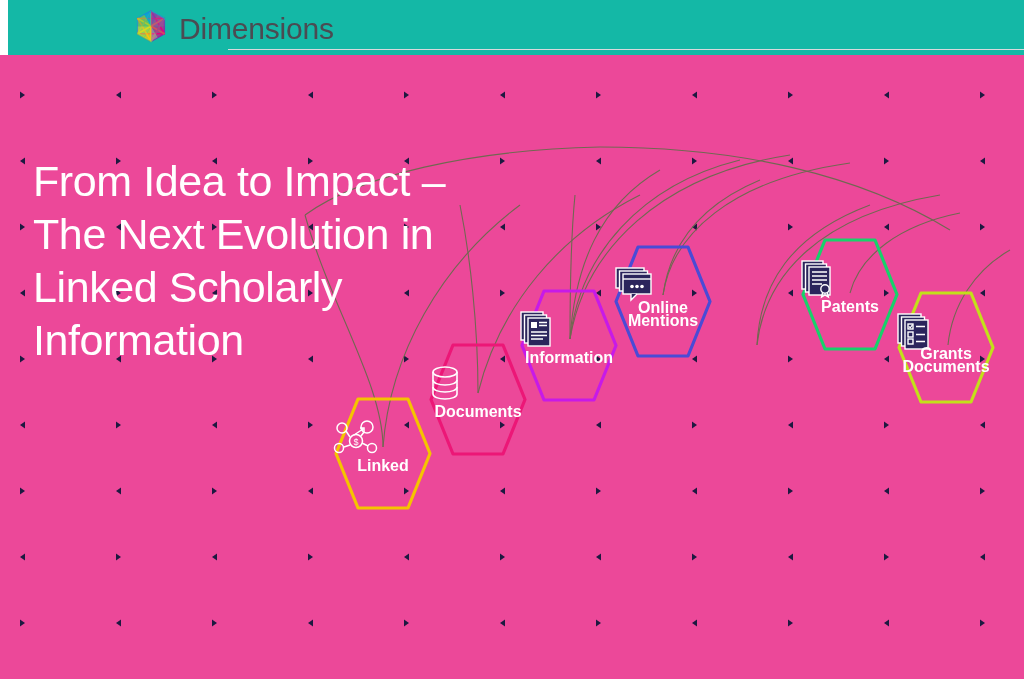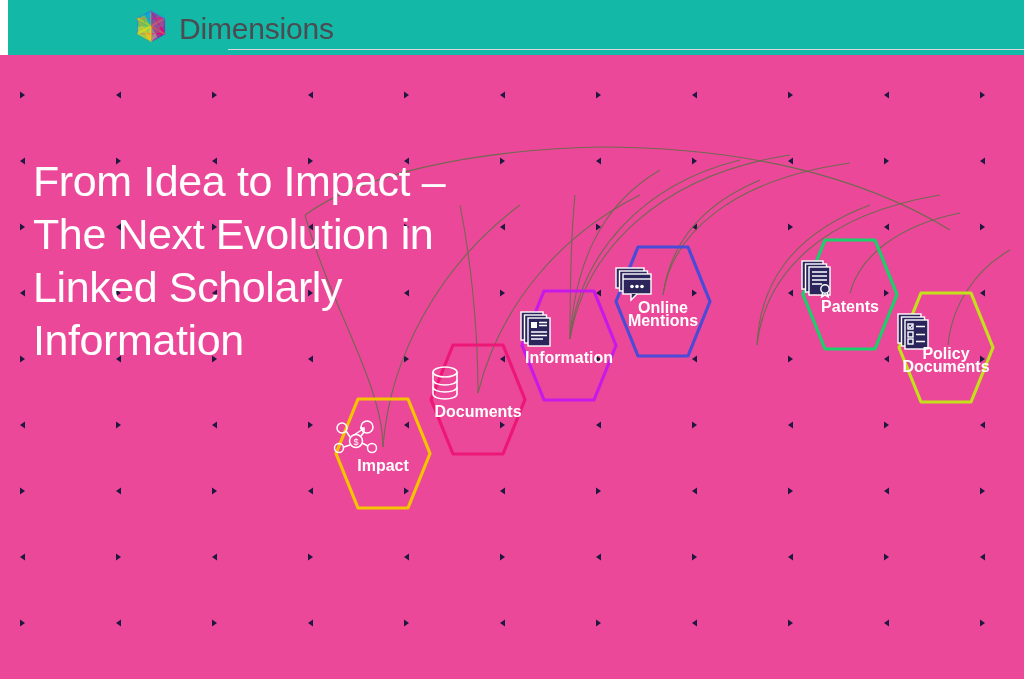--- a/index.html
+++ b/index.html
@@ -258,21 +258,21 @@
           <circle cx="23" cy="23" r="6.5"></circle>
           <text x="23" y="26.5" font-size="9" fill="#ffffff" stroke="none" text-anchor="middle" font-family="Liberation Sans, sans-serif">$</text>
           <circle cx="9" cy="10" r="5"></circle>
           <circle cx="34" cy="9" r="6"></circle>
           <circle cx="6" cy="30" r="4.5"></circle>
           <circle cx="39" cy="30" r="4.5"></circle>
           <path d="M17,19 L13,13 M28,18 L31,14 M17,27 L11,29 M29,25 L35,28"></path>
           <path d="M21,17 L30,11 M27,10 L31,10 L31,14"></path>
         </svg>
       </div>
-      <div class="hex-label">Impact</div>
+      <div class="hex-label">Linked</div>
     </div>
 
     <div class="hex" style="left:428px;top:287px;">
       <svg width="100" height="115" viewBox="0 0 100 115">
         <polygon points="25,3 75,3 97,57.5 75,112 25,112 3,57.5" fill="none" stroke="#ec1777" stroke-width="3.2" stroke-linejoin="round"></polygon>
       </svg>
       <div class="hex-icon">
         <svg width="34" height="38" viewBox="0 0 34 38" fill="none" stroke="#ffffff" stroke-width="1.6">
           <ellipse cx="17" cy="8" rx="12" ry="5"></ellipse>
           <path d="M5,8 L5,30 C5,33 10.4,35 17,35 C23.6,35 29,33 29,30 L29,8"></path>
@@ -346,18 +346,18 @@
           <rect x="2" y="2" width="23" height="29" fill="#2b255c"></rect>
           <rect x="5.5" y="5" width="23" height="29" fill="#2b255c"></rect>
           <rect x="9" y="8" width="23" height="29" fill="#2b255c"></rect>
           <rect x="12" y="12" width="5" height="5"></rect>
           <rect x="12" y="20" width="5" height="5"></rect>
           <rect x="12" y="27" width="5" height="5"></rect>
           <path d="M20,14.5 L29,14.5 M20,22.5 L29,22.5 M20,29.5 L29,29.5" stroke-width="1.6"></path>
           <path d="M12.8,14.3 L14.2,15.8 L16.6,12.6" stroke-width="1.2"></path>
         </svg>
       </div>
-      <div class="hex-label two">Policy
+      <div class="hex-label two">Grants
 Documents</div>
     </div>
 
   </div>
 </div>
 
 </body></html>

